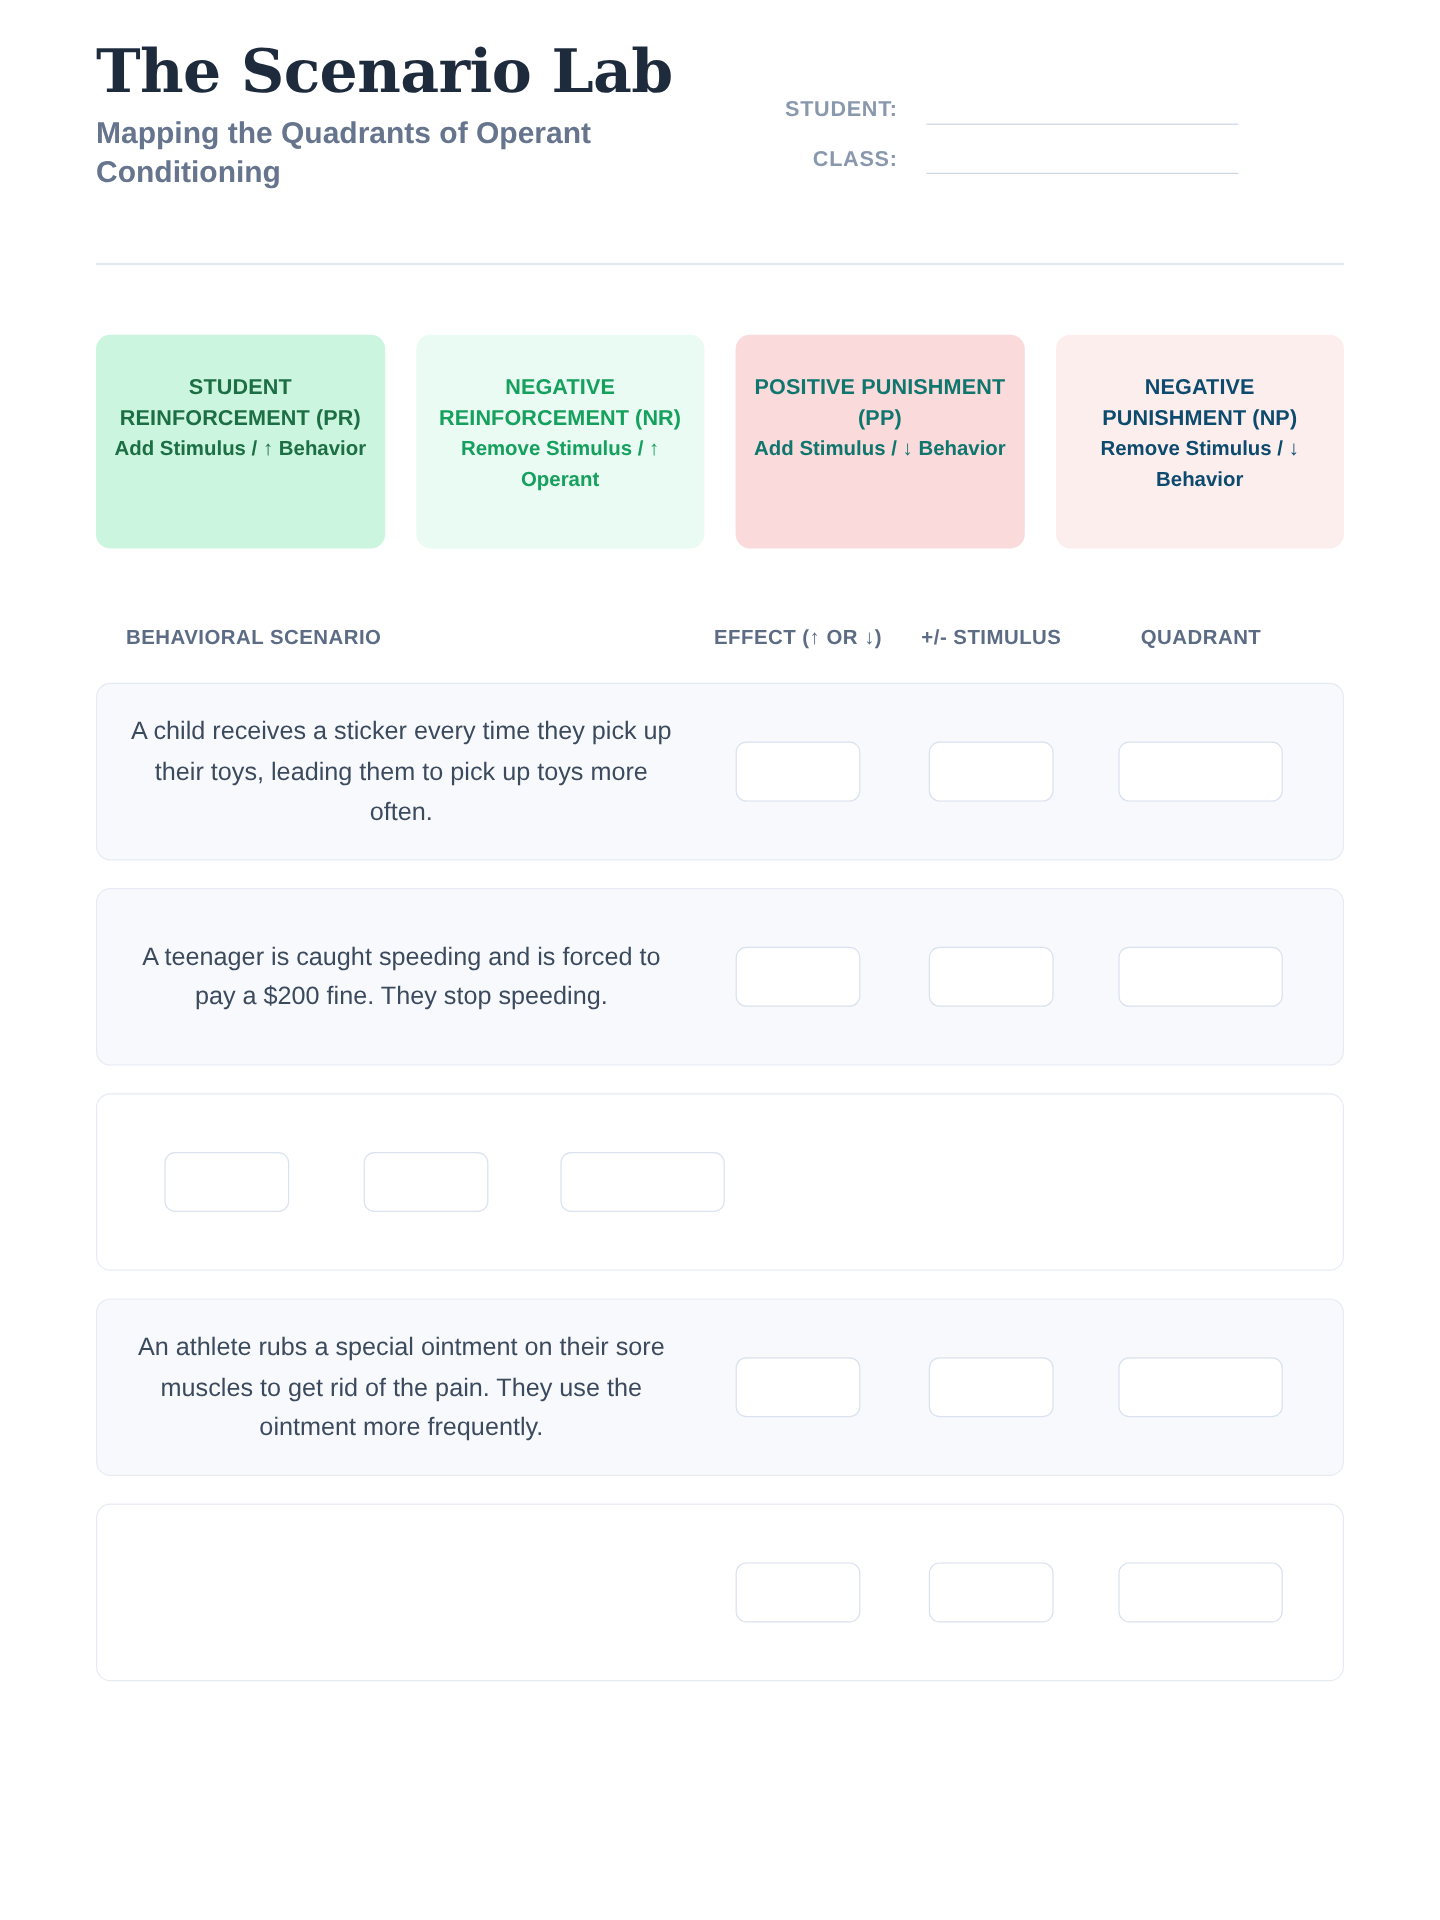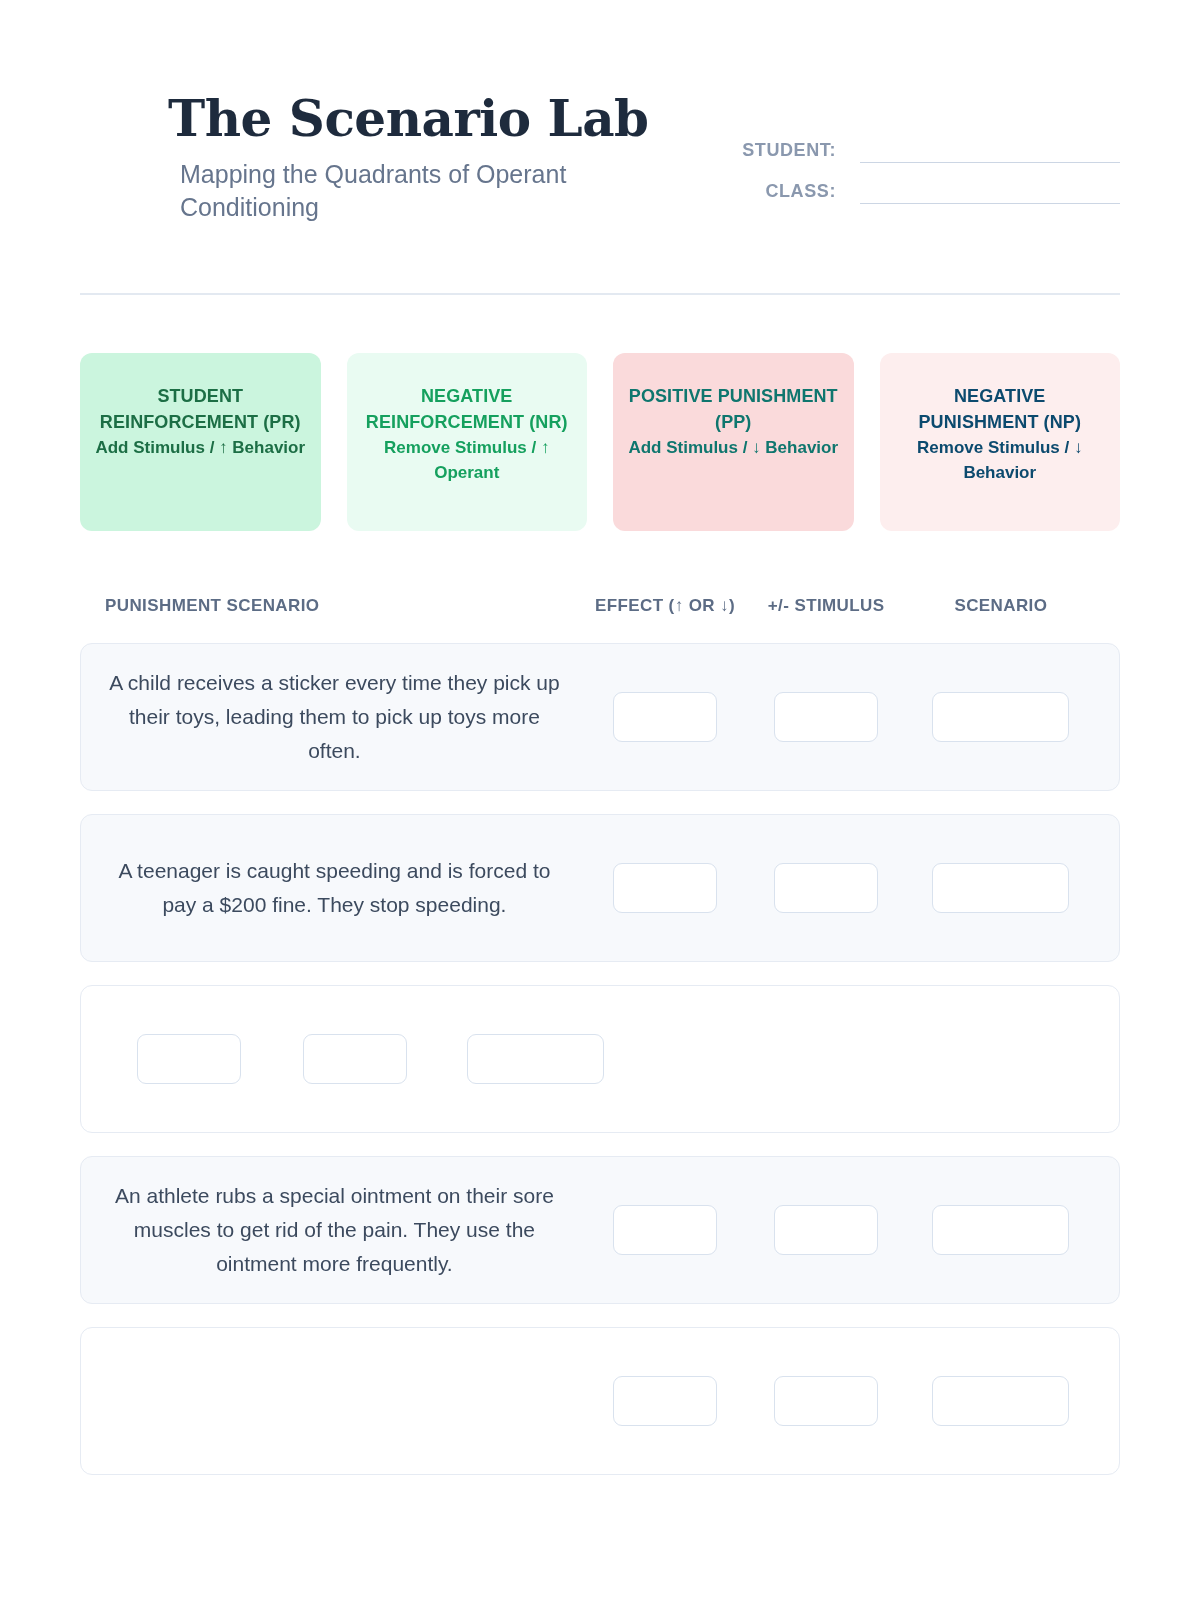--- a/index.html
+++ b/index.html
@@ -20,40 +20,40 @@
 
   .page {
     width: 1200px;
     padding: 0 80px;
   }
 
   
   .header {
     display: flex;
     align-items: flex-start;
-    justify-content: flex-end;
-    padding-top: 92px;
+    justify-content: flex-start;
+    padding-top: 33px;
   }
   .title-block { width: 560px; }
   .doc-title {
     font-family: "DejaVu Serif", "Liberation Serif", serif;
     font-weight: bold;
     font-size: 50px;
     line-height: 1.08;
     letter-spacing: -0.5px;
     color: #1e2b3d;
     margin: 0 0 8px 0;
   }
   .doc-subtitle {
     font-family: "Liberation Sans", sans-serif;
     font-size: 25px;
     line-height: 1.33;
-    font-weight: 400;
+    font-weight: 700;
     color: #66758d;
-    margin: 12px;
+    margin: 0;
     max-width: 500px;
   }
 
   .meta-block {
     width: 392px;
     padding-top: 48px;
   }
   .meta-row {
     display: flex;
     align-items: flex-end;
@@ -219,24 +219,24 @@
       <p class="quad-title">POSITIVE PUNISHMENT (PP)</p>
       <p class="quad-desc">Add Stimulus / ↓ Behavior</p>
     </div>
     <div class="quad-card quad-np">
       <p class="quad-title">NEGATIVE PUNISHMENT (NP)</p>
       <p class="quad-desc">Remove Stimulus / ↓ Behavior</p>
     </div>
   </div>
 
   <div class="table-head">
-    <div class="th th-scenario">PUNISHMENT SCENARIO</div>
+    <div class="th th-scenario">BEHAVIORAL SCENARIO</div>
     <div class="th th-effect">EFFECT (↑ OR ↓)</div>
     <div class="th th-stimulus">+/- STIMULUS</div>
-    <div class="th th-quadrant">SCENARIO</div>
+    <div class="th th-quadrant">QUADRANT</div>
   </div>
 
   <div class="rows">
 
     <div class="row row-alt">
       <div class="row-text">A child receives a sticker every time they pick up their toys, leading them to pick up toys more often.</div>
       <div class="cell cell-effect">
         <div class="answer-box box-sm"></div>
       </div>
       <div class="cell cell-stimulus">

